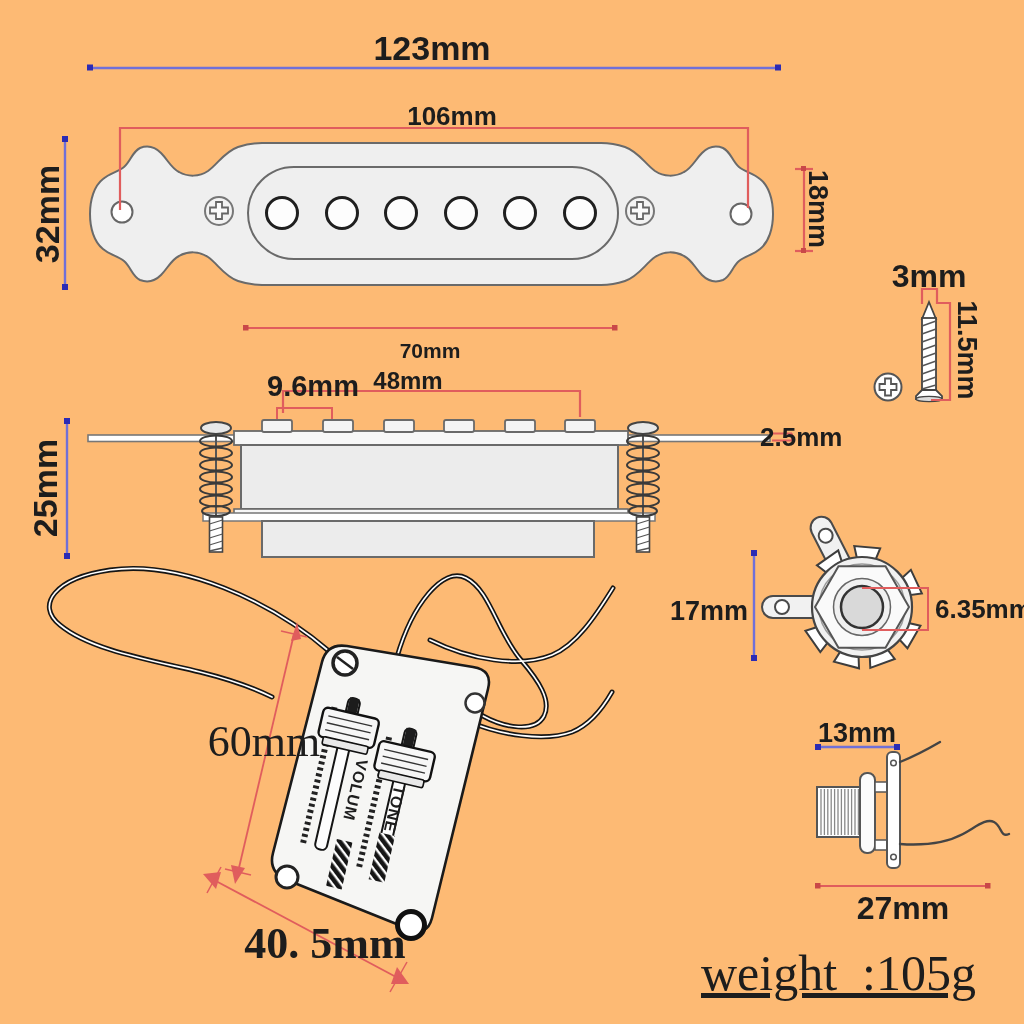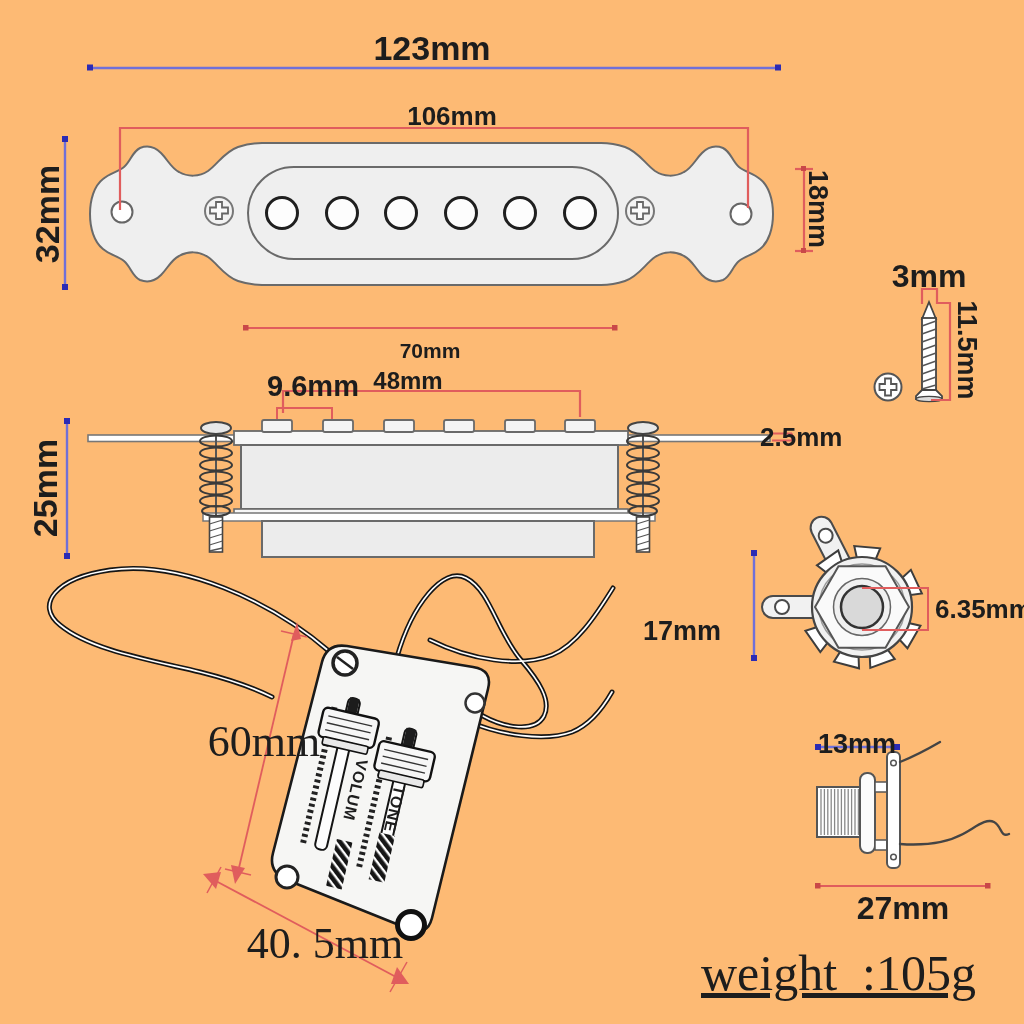--- a/index.html
+++ b/index.html
@@ -354,26 +354,26 @@
 
   <div class="lbl" style="left:929px;top:276px;font-size:32px;">3mm</div>
   <div class="lbl rot-cw" style="left:966px;top:350px;font-size:27px;">11.5mm</div>
 
   <div class="lbl" style="left:430px;top:350px;font-size:21px;">70mm</div>
   <div class="lbl" style="left:408px;top:381px;font-size:24px;">48mm</div>
   <div class="lbl" style="left:313px;top:386px;font-size:29px;">9.6mm</div>
   <div class="lbl rot-ccw" style="left:45px;top:488px;font-size:34px;">25mm</div>
   <div class="lbl anchor-l" style="left:760px;top:437px;font-size:26px;">2.5mm</div>
 
-  <div class="lbl anchor-r" style="left:721px;top:611px;font-size:27px;margin-top:20px;">17mm</div>
+  <div class="lbl anchor-r" style="left:748px;top:611px;font-size:27px;">17mm</div>
   <div class="lbl anchor-l" style="left:935px;top:609px;font-size:26px;">6.35mm</div>
 
   <div class="lbl serif" style="left:218px;top:742px;font-size:44px;font-weight:400;">60mm</div>
-  <div class="lbl serif" style="left:279px;top:944px;font-size:44px;font-weight:400;">40. 5mm</div>
+  <div class="lbl serif" style="left:279px;top:944px;font-size:44px;font-weight:700;">40. 5mm</div>
 
   <div class="lbl plate-word" style="left:355px;top:790px;font-size:16px;">VOLUM</div>
   <div class="lbl plate-word" style="left:394px;top:809px;font-size:16px;">TONE</div>
 
-  <div class="lbl" style="left:857px;top:733px;font-size:27px;margin-top:11px;">13mm</div>
+  <div class="lbl" style="left:857px;top:733px;font-size:27px;">13mm</div>
   <div class="lbl" style="left:903px;top:908px;font-size:32px;">27mm</div>
 
   <div class="lbl serif anchor-l" style="left:655px;top:973px;font-size:50px;font-weight:400;text-decoration:underline;">weight  :105g</div>
 </div>
 
 </body></html>

